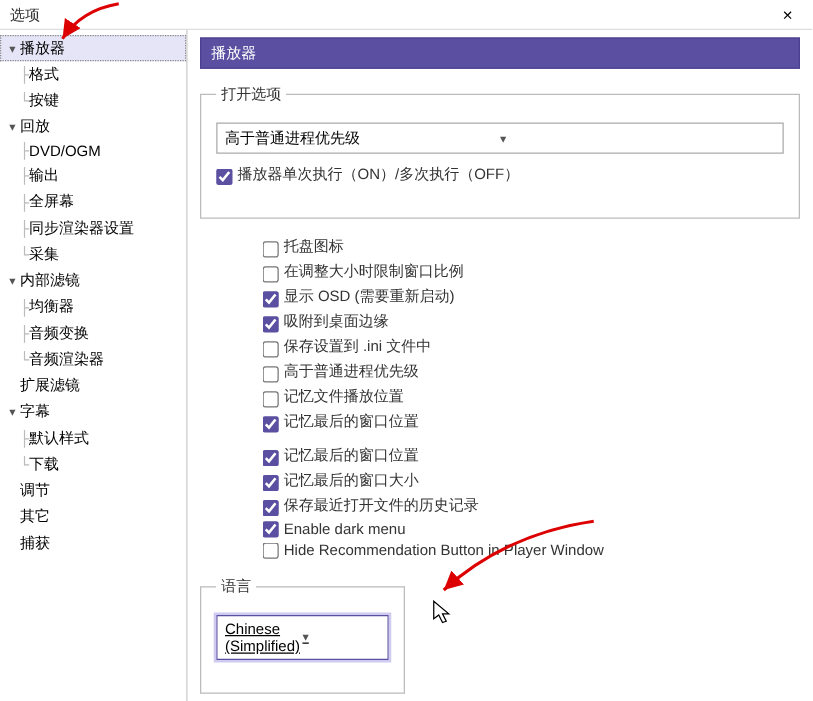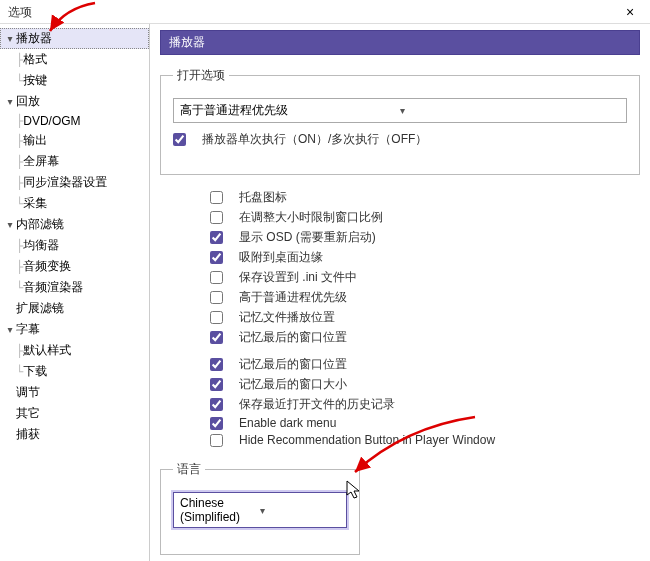--- a/index.html
+++ b/index.html
@@ -22,29 +22,29 @@
 .tree .leaf .row { padding-left: 2px; }
 
 .content { flex: 1; padding: 6px 10px; overflow: hidden; position: relative; }
 .panel-title { background: #5a4fa0; color: #fff; padding: 3px 8px; font-weight: normal; margin-bottom: 12px; border: 1px solid #4a3f90; }
 
 fieldset { border: 1px solid #bbb; padding: 14px 12px 26px; margin-bottom: 14px; position: relative; }
 fieldset legend { padding: 0 4px; color: #333; }
 .combo { width: 100%; border: 1px solid #aaa; background: #fff; padding: 3px 6px; display: flex; align-items: center; cursor: pointer; }
 .combo span { flex: 1; }
 .combo .arr { font-size: 10px; color: #555; }
-.chk { display: flex; align-items: center; margin-top: 8px; gap: 16px; }
+.chk { display: flex; align-items: flex-end; margin-top: 8px; gap: 4px; }
 .chk input { width: 13px; height: 13px; accent-color: #5a4fa0; }
 .chk label { color: #333; cursor: pointer; }
 
 .opts { margin: 4px 0 14px 6px; }
 .opts .chk { margin: 3px 0; padding-left: 44px; }
 
-.lang-fs { width: 200px; }
-.lang-combo { border: 1px solid #5a4fa0; outline: 2px solid #cfcaf0; }
+.lang-fs { width: 164px; }
+.lang-combo { border: 1px solid #5a4fa0; outline: 2px solid #cfcaf0; text-decoration: underline; }
 
 .arrow { position: absolute; pointer-events: none; }
 .arrow svg { overflow: visible; }
 
 .cursor { position: absolute; left: 346px; top: 480px; pointer-events: none; }
 </style>
 </head>
 <body>
 
 <div class="titlebar">

